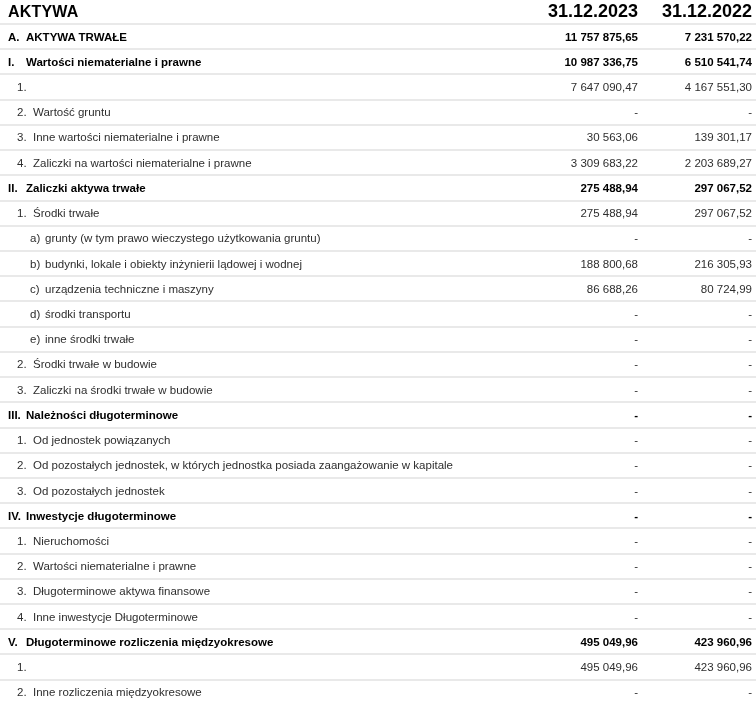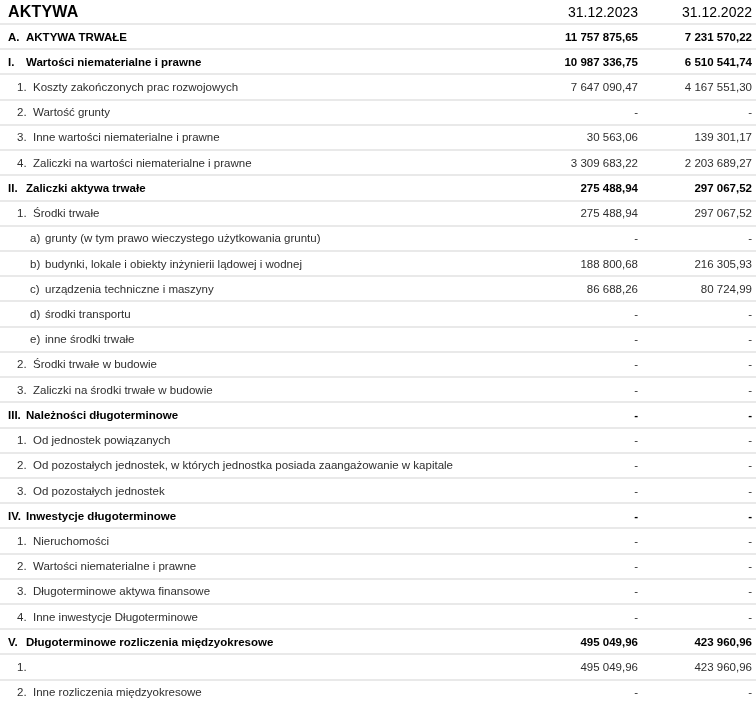--- a/index.html
+++ b/index.html
@@ -13,21 +13,21 @@
   .row {
     display:flex; align-items:center;
     border-bottom:2px solid #e9e9e9;
     font-size:11.5px; color:#2e2e2e;
     flex:1 1 auto;
   }
   .row:last-child { border-bottom:none; }
 
   .header-row { flex:0 0 25px; }
   .title { font-size:16px; font-weight:700; color:#000; letter-spacing:0.2px; }
-  .date  { font-size:14px; font-weight:400; color:#000; }
+  .date  { font-size:18px; font-weight:700; color:#000; }
 
   .bold { font-weight:700; color:#000; }
 
   .label { flex:1 1 auto; display:flex; align-items:flex-start; white-space:nowrap; overflow:hidden; }
   .lvl0 .label, .header-row .label { padding-left:8px; }
   .lvl1 .label { padding-left:17px; }
   .lvl2 .label { padding-left:30px; }
 
   .prefix { display:inline-block; flex:0 0 auto; }
   .lvl0 .prefix { min-width:18px; }
@@ -62,29 +62,28 @@
         <div class="label">
           <span class="prefix">I.</span>
           <span>Wartości niematerialne i prawne</span>
         </div>
         <div class="col col-a">10 987 336,75</div>
         <div class="col col-b">6 510 541,74</div>
       </div>
       <div class="row lvl1">
         <div class="label">
           <span class="prefix">1.</span>
-          <span>Koszty zakończonych prac rozwojowych</span>
         </div>
         <div class="col col-a">7 647 090,47</div>
         <div class="col col-b">4 167 551,30</div>
       </div>
       <div class="row lvl1">
         <div class="label">
           <span class="prefix">2.</span>
-          <span>Wartość grunty</span>
+          <span>Wartość gruntu</span>
         </div>
         <div class="col col-a">-</div>
         <div class="col col-b">-</div>
       </div>
       <div class="row lvl1">
         <div class="label">
           <span class="prefix">3.</span>
           <span>Inne wartości niematerialne i prawne</span>
         </div>
         <div class="col col-a">30 563,06</div>

